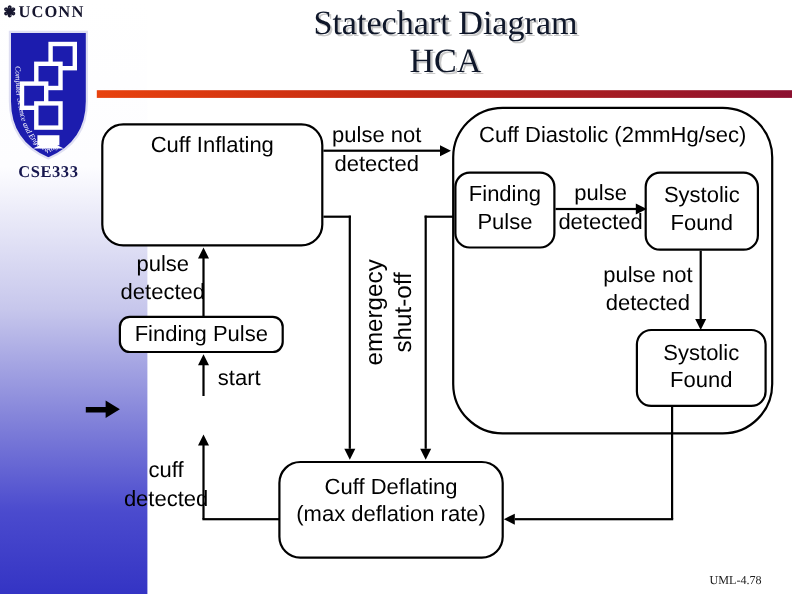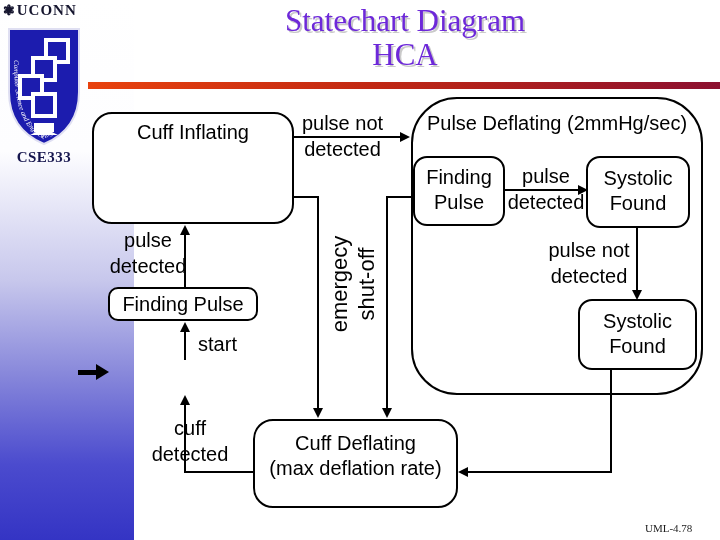--- a/index.html
+++ b/index.html
@@ -11,21 +11,21 @@
     background:linear-gradient(180deg,#ffffff 0%,#fdfdff 28%,#c7c7ec 52%,#8585da 70%,#4b4bce 86%,#3434c4 100%);padding-left:46px;}
   #uconn-row{position:absolute;left:3px;top:2px;width:84px;font-family:"Liberation Serif",serif;
     font-weight:bold;font-size:15px;color:#15152e;letter-spacing:1px;white-space:nowrap;}
   #uconn-row .leaf{font-size:14px;letter-spacing:0;margin-right:2px;}
   #shield{position:absolute;left:4px;top:26px;}
   #cse{position:absolute;left:0;top:149px;width:88px;text-align:center;
     font-family:"Liberation Serif",serif;font-weight:bold;font-size:15px;color:#16164e;letter-spacing:.5px;}
 
   
   #title{position:absolute;left:120px;top:4px;width:570px;text-align:center;
-    font-family:"Liberation Serif",serif;font-size:31px;line-height:34px;color:#6d28d9;
+    font-family:"Liberation Serif",serif;font-size:31px;line-height:34px;color:#0f172a;
     text-shadow:2px 2px 0 #c9c9c9;}
   #bar{position:absolute;left:88px;top:82px;width:632px;height:7px;
     background:linear-gradient(90deg,#e8420e 0%,#c12813 45%,#8c1030 100%);}
 
   
   .state{position:absolute;background:#fff;border:2px solid #000;box-sizing:border-box;text-align:center;}
   .state .cap{display:block;font-size:20px;line-height:25px;}
   .ln{position:absolute;background:#000;}
   .ar{position:absolute;width:0;height:0;}
   .ar.r{border-top:5px solid transparent;border-bottom:5px solid transparent;border-left:10px solid #000;}
@@ -60,21 +60,21 @@
     <div id="cse">CSE333</div>
   </div>
 
   <div id="title">
     <div>Statechart Diagram</div>
     <div>HCA</div>
   </div>
   <div id="bar"></div>
 
   <div class="state" style="left:411px;top:97px;width:292px;height:298px;border-radius:46px;">
-    <span class="cap" style="position:absolute;left:0;top:12px;width:100%;">Pulse Deflating (2mmHg/sec)</span>
+    <span class="cap" style="position:absolute;left:0;top:12px;width:100%;">Cuff Diastolic (2mmHg/sec)</span>
   </div>
 
   <div class="state" style="left:413px;top:156px;width:92px;height:70px;border-radius:14px;padding-top:7px;">
     <span class="cap">Finding</span>
     <span class="cap">Pulse</span>
   </div>
 
   <div class="state" style="left:92px;top:112px;width:202px;height:112px;border-radius:20px;padding-top:6px;">
     <span class="cap">Cuff Inflating</span>
   </div>
@@ -153,19 +153,19 @@
   <div class="lbl" style="left:496px;top:163px;width:100px;">
     <div>pulse</div>
     <div>detected</div>
   </div>
 
   <div class="lbl" style="left:530px;top:237px;width:118px;">
     <div>pulse not</div>
     <div>detected</div>
   </div>
 
-  <div class="lbl" style="left:110px;top:415px;width:82px;margin-left:39px;">
+  <div class="lbl" style="left:110px;top:415px;width:82px;">
     <div>cuff</div>
     <div>detected</div>
   </div>
 
   <div id="footer">UML-4.78</div>
 </div>
 
 </body></html>

